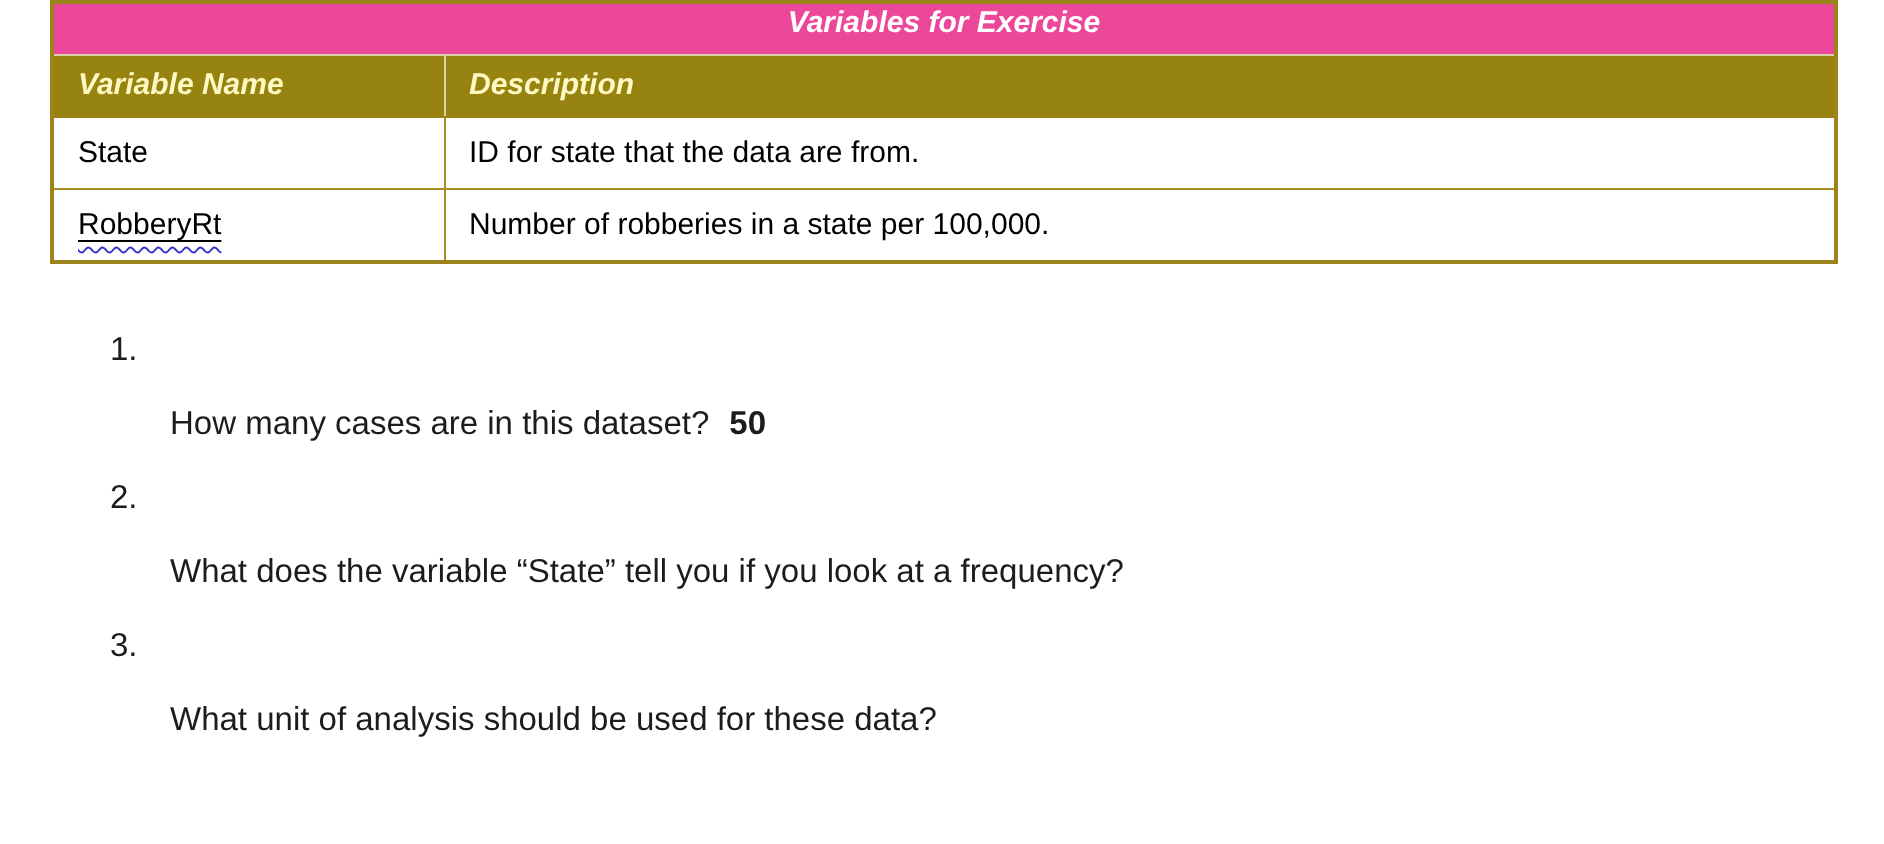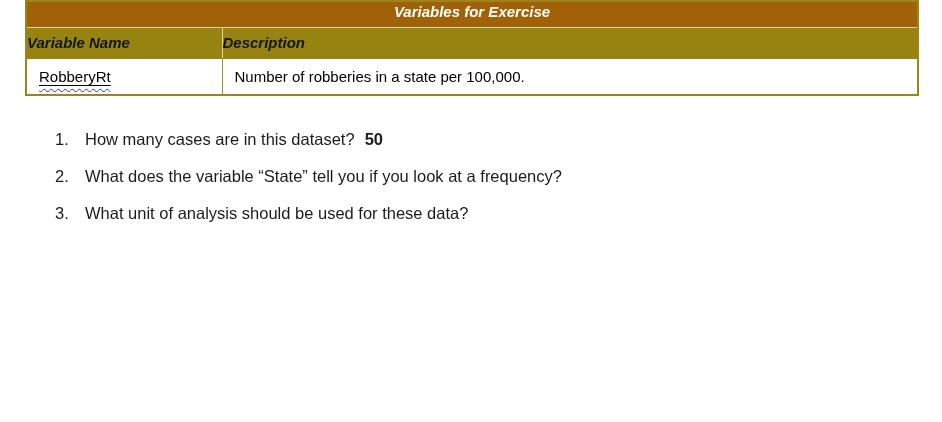--- a/index.html
+++ b/index.html
@@ -16,40 +16,40 @@
     border-collapse: collapse;
     table-layout: fixed;
     width: 894px;
     margin-left: 25px;
     border: 2px solid #9c831a;
   }
   col.c1 { width: 196px; }
   td, th { vertical-align: middle; }
 
   .title-cell {
-    background: #a16207;
+    background: #ec4899;
     color: #ffffff;
     font-style: italic;
     font-weight: bold;
     font-size: 15px;
     text-align: center;
     height: 26px;
     vertical-align: top;
     padding-top: 1px;
     border-bottom: 1px solid #dbd2a9;
   }
   .head-cell {
     background: #97830f;
-    color: #0f172a;
+    color: #fef9c3;
     font-style: italic;
     font-weight: bold;
     font-size: 15px;
     text-align: left;
     height: 31px;
-    padding-left: 0;
+    padding-left: 12px;
     border-bottom: 1px solid #9c831a;
   }
   .head-cell.first { border-right: 1px solid #dbd2a9; }
 
   td.cell {
     border: 1px solid #a88e23;
     font-size: 15px;
     color: #000000;
     padding: 6px 12px 6px 12px;
     height: 36px;
@@ -81,21 +81,21 @@
     font-size: 16.5px;
     line-height: 20px;
   }
   .q-item {
     display: flex;
     margin-left: 31px;
   }
   .q-item.first { margin-top: 16px; }
   .q-item + .q-item { margin-top: 17px; }
   .q-num { width: 30px; flex: 0 0 30px; }
-  .q-text { flex: 1; }
+  .q-text { flex: 1; margin-top: 37px; }
   .answer { margin-left: 10px; font-weight: bold; color: #1c1c1c; }
 </style>
 </head>
 <body>
 
 <div class="doc">
 
   <table class="vars">
     <colgroup>
         <col class="c1">
@@ -103,20 +103,24 @@
       </colgroup>
     <tbody>
         <tr>
       <td class="title-cell" colspan="2">Variables for Exercise</td>
     </tr>
     <tr>
       <td class="head-cell first">Variable Name</td>
       <td class="head-cell">Description</td>
     </tr>
 
+    <tr>
+      <td class="cell"><span>State</span></td>
+      <td class="cell">ID for state that the data are from.</td>
+    </tr>
     <tr>
       <td class="cell"><span class="uline"><span class="squiggle">RobberyRt</span></span></td>
       <td class="cell">Number of robberies in a state per 100,000.</td>
     </tr>
   </tbody>
     </table>
 
   <div class="body-text">
 
     <div class="q-item first">

